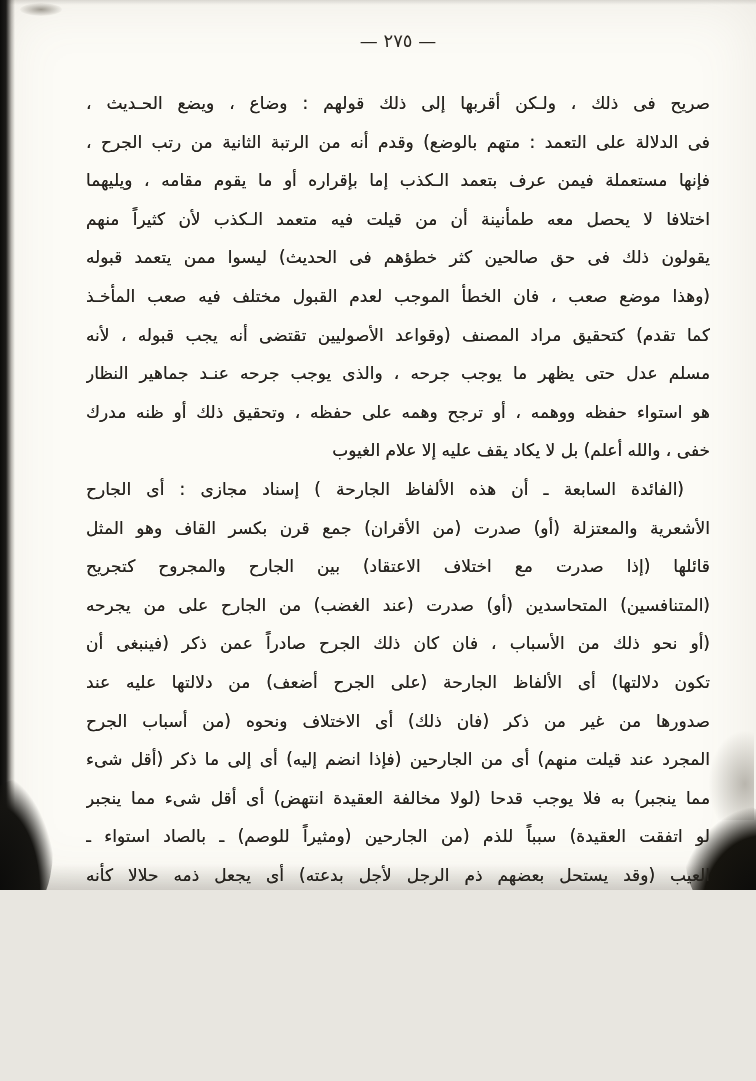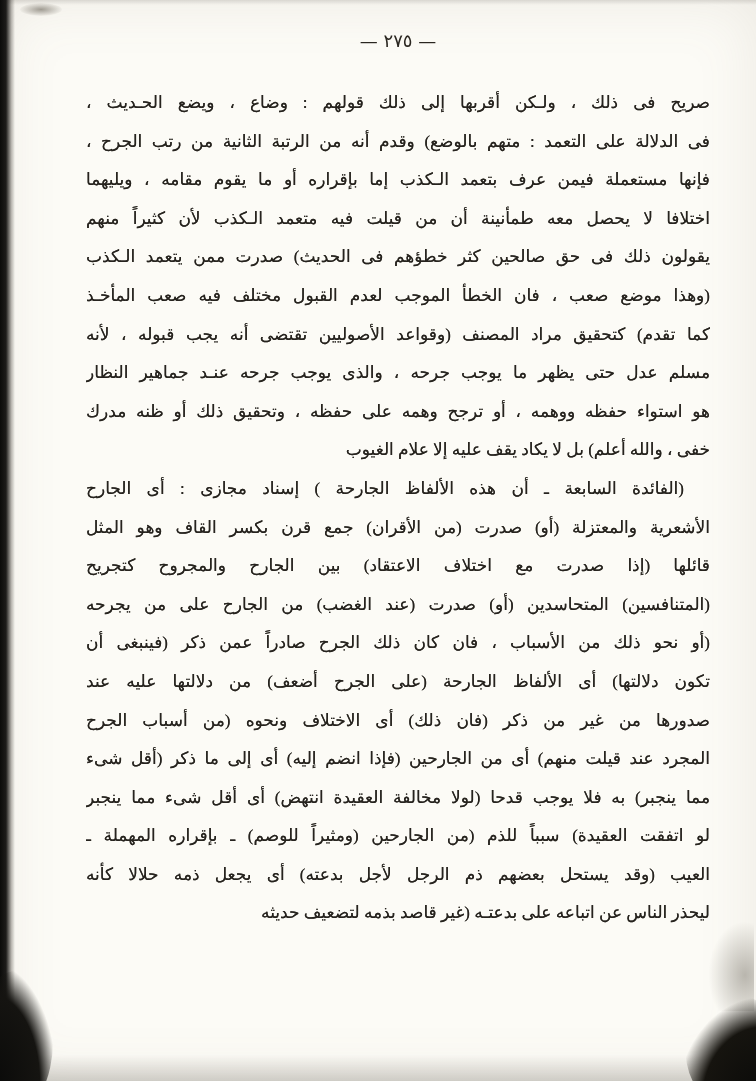--- a/index.html
+++ b/index.html
@@ -3,21 +3,21 @@
 <meta charset="utf-8">
 <style>
   html, body {
     margin: 0;
     padding: 0;
     background: #e8e6e0;
   }
   .page {
     position: relative;
     width: 756px;
-    height: 1081px;
+    height: 890px;
     margin: 0 auto;
     background: #fcfbf6;
     overflow: hidden;
     box-shadow: inset 0 0 60px rgba(120,110,90,0.12);
     font-family: "DejaVu Sans", sans-serif;
     color: #26231e;
   }
 
   
   .edge-left {
@@ -79,21 +79,20 @@
     color: #2a2620;
   }
 
   
   .text-block {
     position: absolute;
     top: 84px;
     left: 86px;
     right: 46px;
     direction: rtl;
-    font-family: Liberation Serif, serif;
   }
   .line {
     font-size: 17px;
     line-height: 38.6px;
     height: 38.6px;
     white-space: normal;
     overflow: hidden;
     text-align: justify;
     text-align-last: justify;
     text-shadow: 0 0 0.4px rgba(38,35,30,0.8);
@@ -118,33 +117,33 @@
   <div class="corner-bottom-left"></div>
   <div class="corner-bottom-right"></div>
 
   <div class="page-number">— ٢٧٥ —</div>
 
   <div class="text-block">
     <div class="line">صريح فى ذلك ، ولـكن أقربها إلى ذلك قولهم : وضاع ، ويضع الحـديث ،</div>
     <div class="line">فى الدلالة على التعمد : متهم بالوضع) وقدم أنه من الرتبة الثانية من رتب الجرح ،</div>
     <div class="line">فإنها مستعملة فيمن عرف بتعمد الـكذب إما بإقراره أو ما يقوم مقامه ، ويليهما</div>
     <div class="line">اختلافا لا يحصل معه طمأنينة أن من قيلت فيه متعمد الـكذب لأن كثيراً منهم</div>
-    <div class="line">يقولون ذلك فى حق صالحين كثر خطؤهم فى الحديث) صدرت ممن يتعمد الـكذب</div>
+    <div class="line">يقولون ذلك فى حق صالحين كثر خطؤهم فى الحديث) ليسوا ممن يتعمد قبوله</div>
     <div class="line">(وهذا موضع صعب ، فان الخطأ الموجب لعدم القبول مختلف فيه صعب المأخـذ</div>
     <div class="line">كما تقدم) كتحقيق مراد المصنف (وقواعد الأصوليين تقتضى أنه يجب قبوله ، لأنه</div>
     <div class="line">مسلم عدل حتى يظهر ما يوجب جرحه ، والذى يوجب جرحه عنـد جماهير النظار</div>
     <div class="line">هو استواء حفظه ووهمه ، أو ترجح وهمه على حفظه ، وتحقيق ذلك أو ظنه مدرك</div>
     <div class="line short">خفى ، والله أعلم) بل لا يكاد يقف عليه إلا علام الغيوب</div>
     <div class="line indent">(الفائدة السابعة ـ أن هذه الألفاظ الجارحة ) إسناد مجازى : أى الجارح</div>
     <div class="line">الأشعرية والمعتزلة (أو) صدرت (من الأقران) جمع قرن بكسر القاف وهو المثل</div>
     <div class="line">قائلها (إذا صدرت مع اختلاف الاعتقاد) بين الجارح والمجروح كتجريح</div>
     <div class="line">(المتنافسين) المتحاسدين (أو) صدرت (عند الغضب) من الجارح على من يجرحه</div>
     <div class="line">(أو نحو ذلك من الأسباب ، فان كان ذلك الجرح صادراً عمن ذكر (فينبغى أن</div>
     <div class="line">تكون دلالتها) أى الألفاظ الجارحة (على الجرح أضعف) من دلالتها عليه عند</div>
     <div class="line">صدورها من غير من ذكر (فان ذلك) أى الاختلاف ونحوه (من أسباب الجرح</div>
     <div class="line">المجرد عند قيلت منهم) أى من الجارحين (فإذا انضم إليه) أى إلى ما ذكر (أقل شىء</div>
     <div class="line">مما ينجبر) به فلا يوجب قدحا (لولا مخالفة العقيدة انتهض) أى أقل شىء مما ينجبر</div>
-    <div class="line">لو اتفقت العقيدة) سبباً للذم (من الجارحين (ومثيراً للوصم) ـ بإقراره المهملة ـ</div>
+    <div class="line">لو اتفقت العقيدة) سبباً للذم (من الجارحين (ومثيراً للوصم) ـ بالصاد استواء ـ</div>
     <div class="line">العيب (وقد يستحل بعضهم ذم الرجل لأجل بدعته) أى يجعل ذمه حلالا كأنه</div>
     <div class="line short">ليحذر الناس عن اتباعه على بدعتـه (غير قاصد بذمه لتضعيف حديثه</div>
   </div>
 
 </div>
 
 </body></html>

